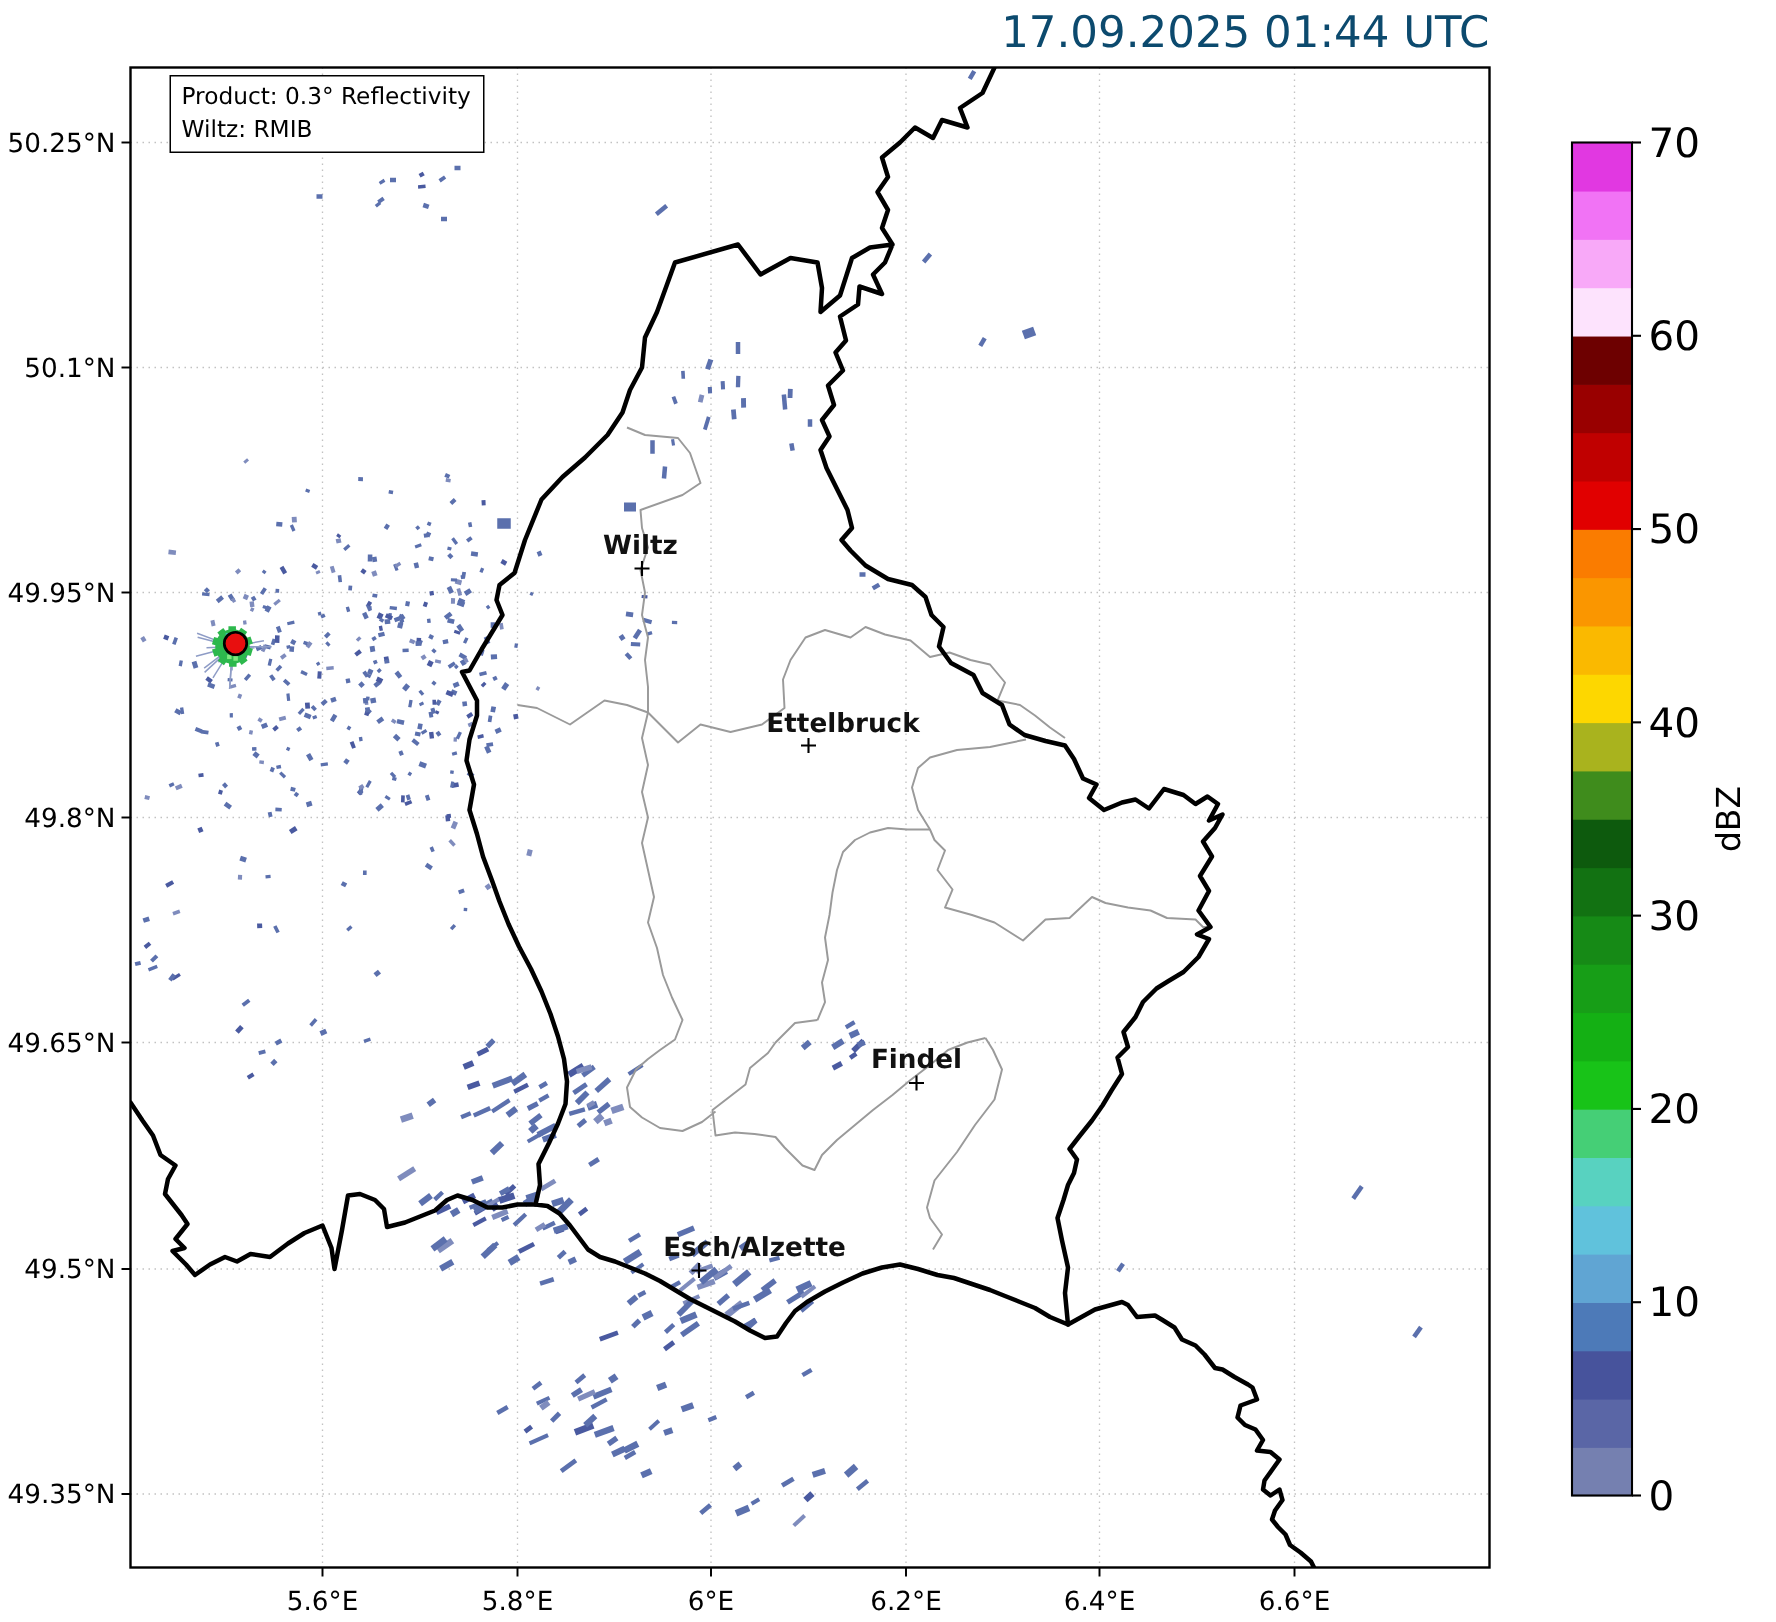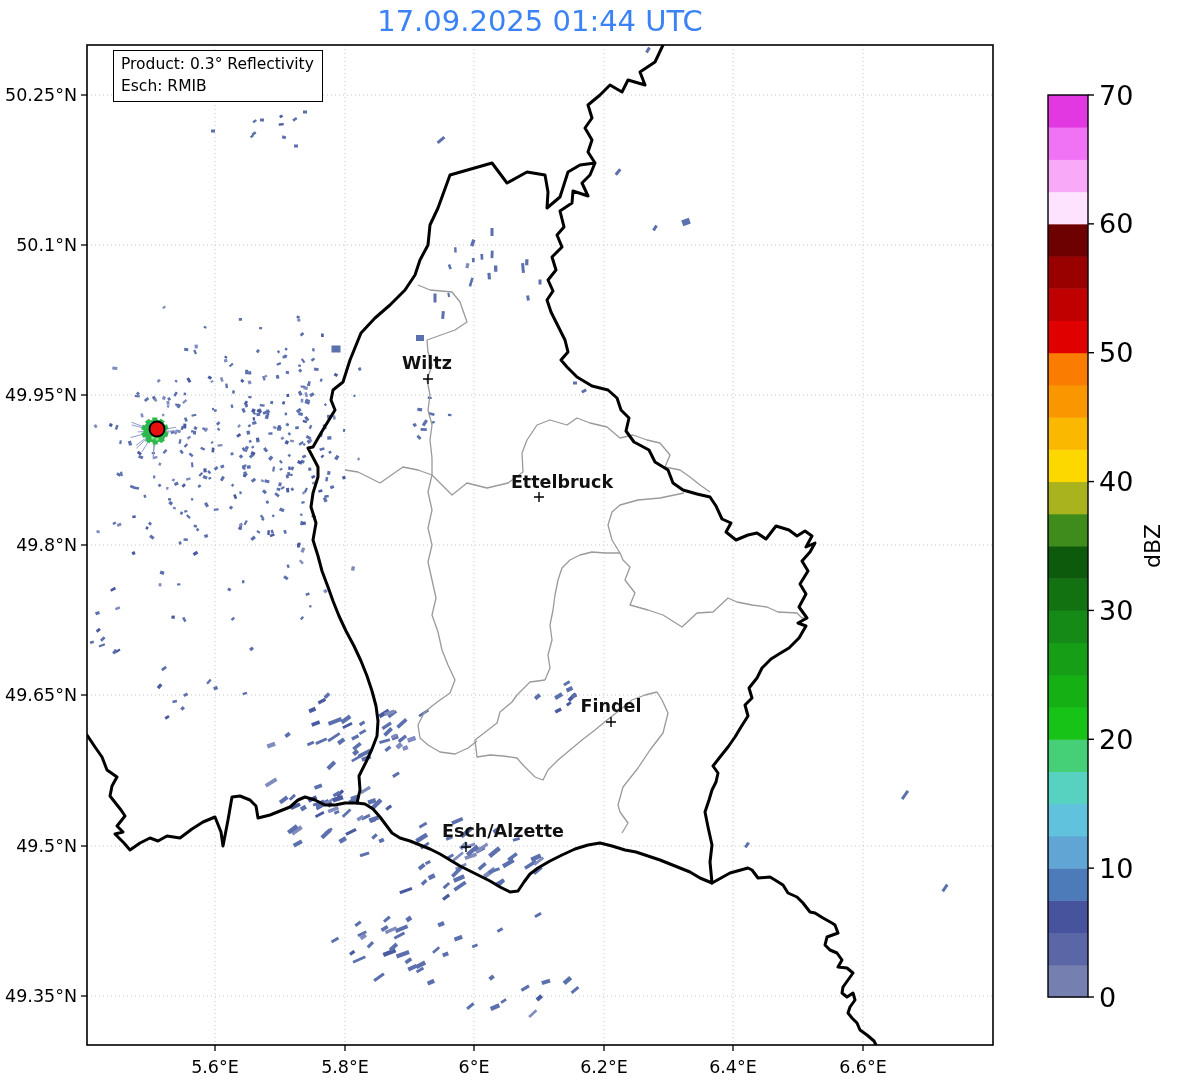--- a/index.html
+++ b/index.html
@@ -1,31 +1,31 @@
 <!DOCTYPE html>
 <html><head>
 <meta charset="utf-8">
 <style>
   html,body{margin:0;padding:0;background:#ffffff;width:1184px;height:1081px;overflow:hidden;
     font-family:"DejaVu Sans","Liberation Sans",sans-serif;}
   #fig{position:relative;width:1184px;height:1081px;background:#fff;}
   #map-svg{position:absolute;left:0;top:0;}
-  #title{position:absolute;left:87px;top:4px;width:906px;text-align:center;
-    font-size:29px;color:#3b82f6;white-space:nowrap;}
+  #title{position:absolute;left:87px;top:4px;width:906px;text-align:right;
+    font-size:29px;color:#0c4a6e;white-space:nowrap;}
   #info-box{position:absolute;left:93px;top:50px;background:#fff;border:1.5px solid #000;
     padding:2px 8px 3px 7px;font-size:15.5px;line-height:1.45;color:#000;z-index:5;margin-left:20px;}
 </style>
 </head>
 <body>
 
 <div id="fig">
   <div id="title">17.09.2025 01:44 UTC</div>
   <div id="info-box">
     <div>Product: 0.3° Reflectivity</div>
-    <div>Esch: RMIB</div>
+    <div>Wiltz: RMIB</div>
   </div>
 
   <svg id="map-svg" width="1184" height="1081" viewBox="0 0 1184 1081">
     <defs>
       <clipPath id="plotclip">
           <rect x="87" y="45" width="906" height="1000"></rect>
         </clipPath>
     </defs>
 
     <g id="grid-layer">

